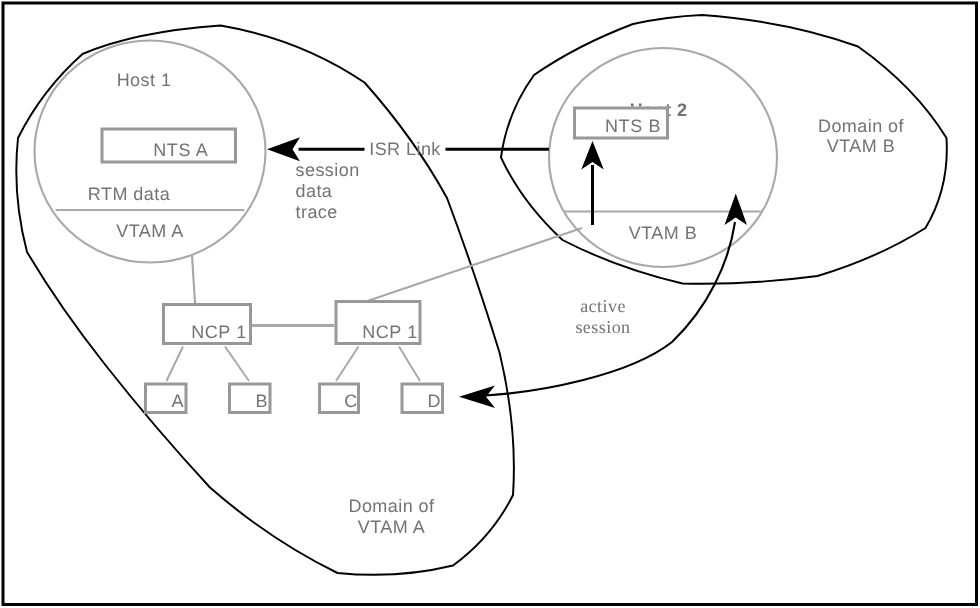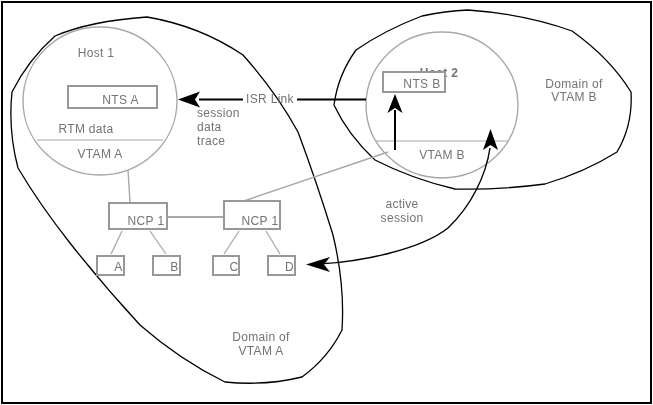--- a/index.html
+++ b/index.html
@@ -80,21 +80,21 @@
   <div class="nodebox" style="left:382px;top:71px;width:64px;height:22px;">
     <span>NTS B</span>
   </div>
   <div class="lbl" style="left:442px;top:155px;">VTAM B</div>
 
   <div class="lbl" style="left:574px;top:91px;line-height:13px;">
     <div>Domain of</div>
     <div>VTAM B</div>
   </div>
 
-  <div class="lbl" style="left:402px;top:211px;">
+  <div class="lbl" style="left:402px;top:211px;font-family:Liberation Serif, serif;">
     <div>active</div>
     <div>session</div>
   </div>
 
   <div class="nodebox" style="left:108px;top:202px;width:60px;height:28px;">
     <span>NCP 1</span>
   </div>
   <div class="nodebox" style="left:223px;top:200px;width:58px;height:30px;">
     <span>NCP 1</span>
   </div>

